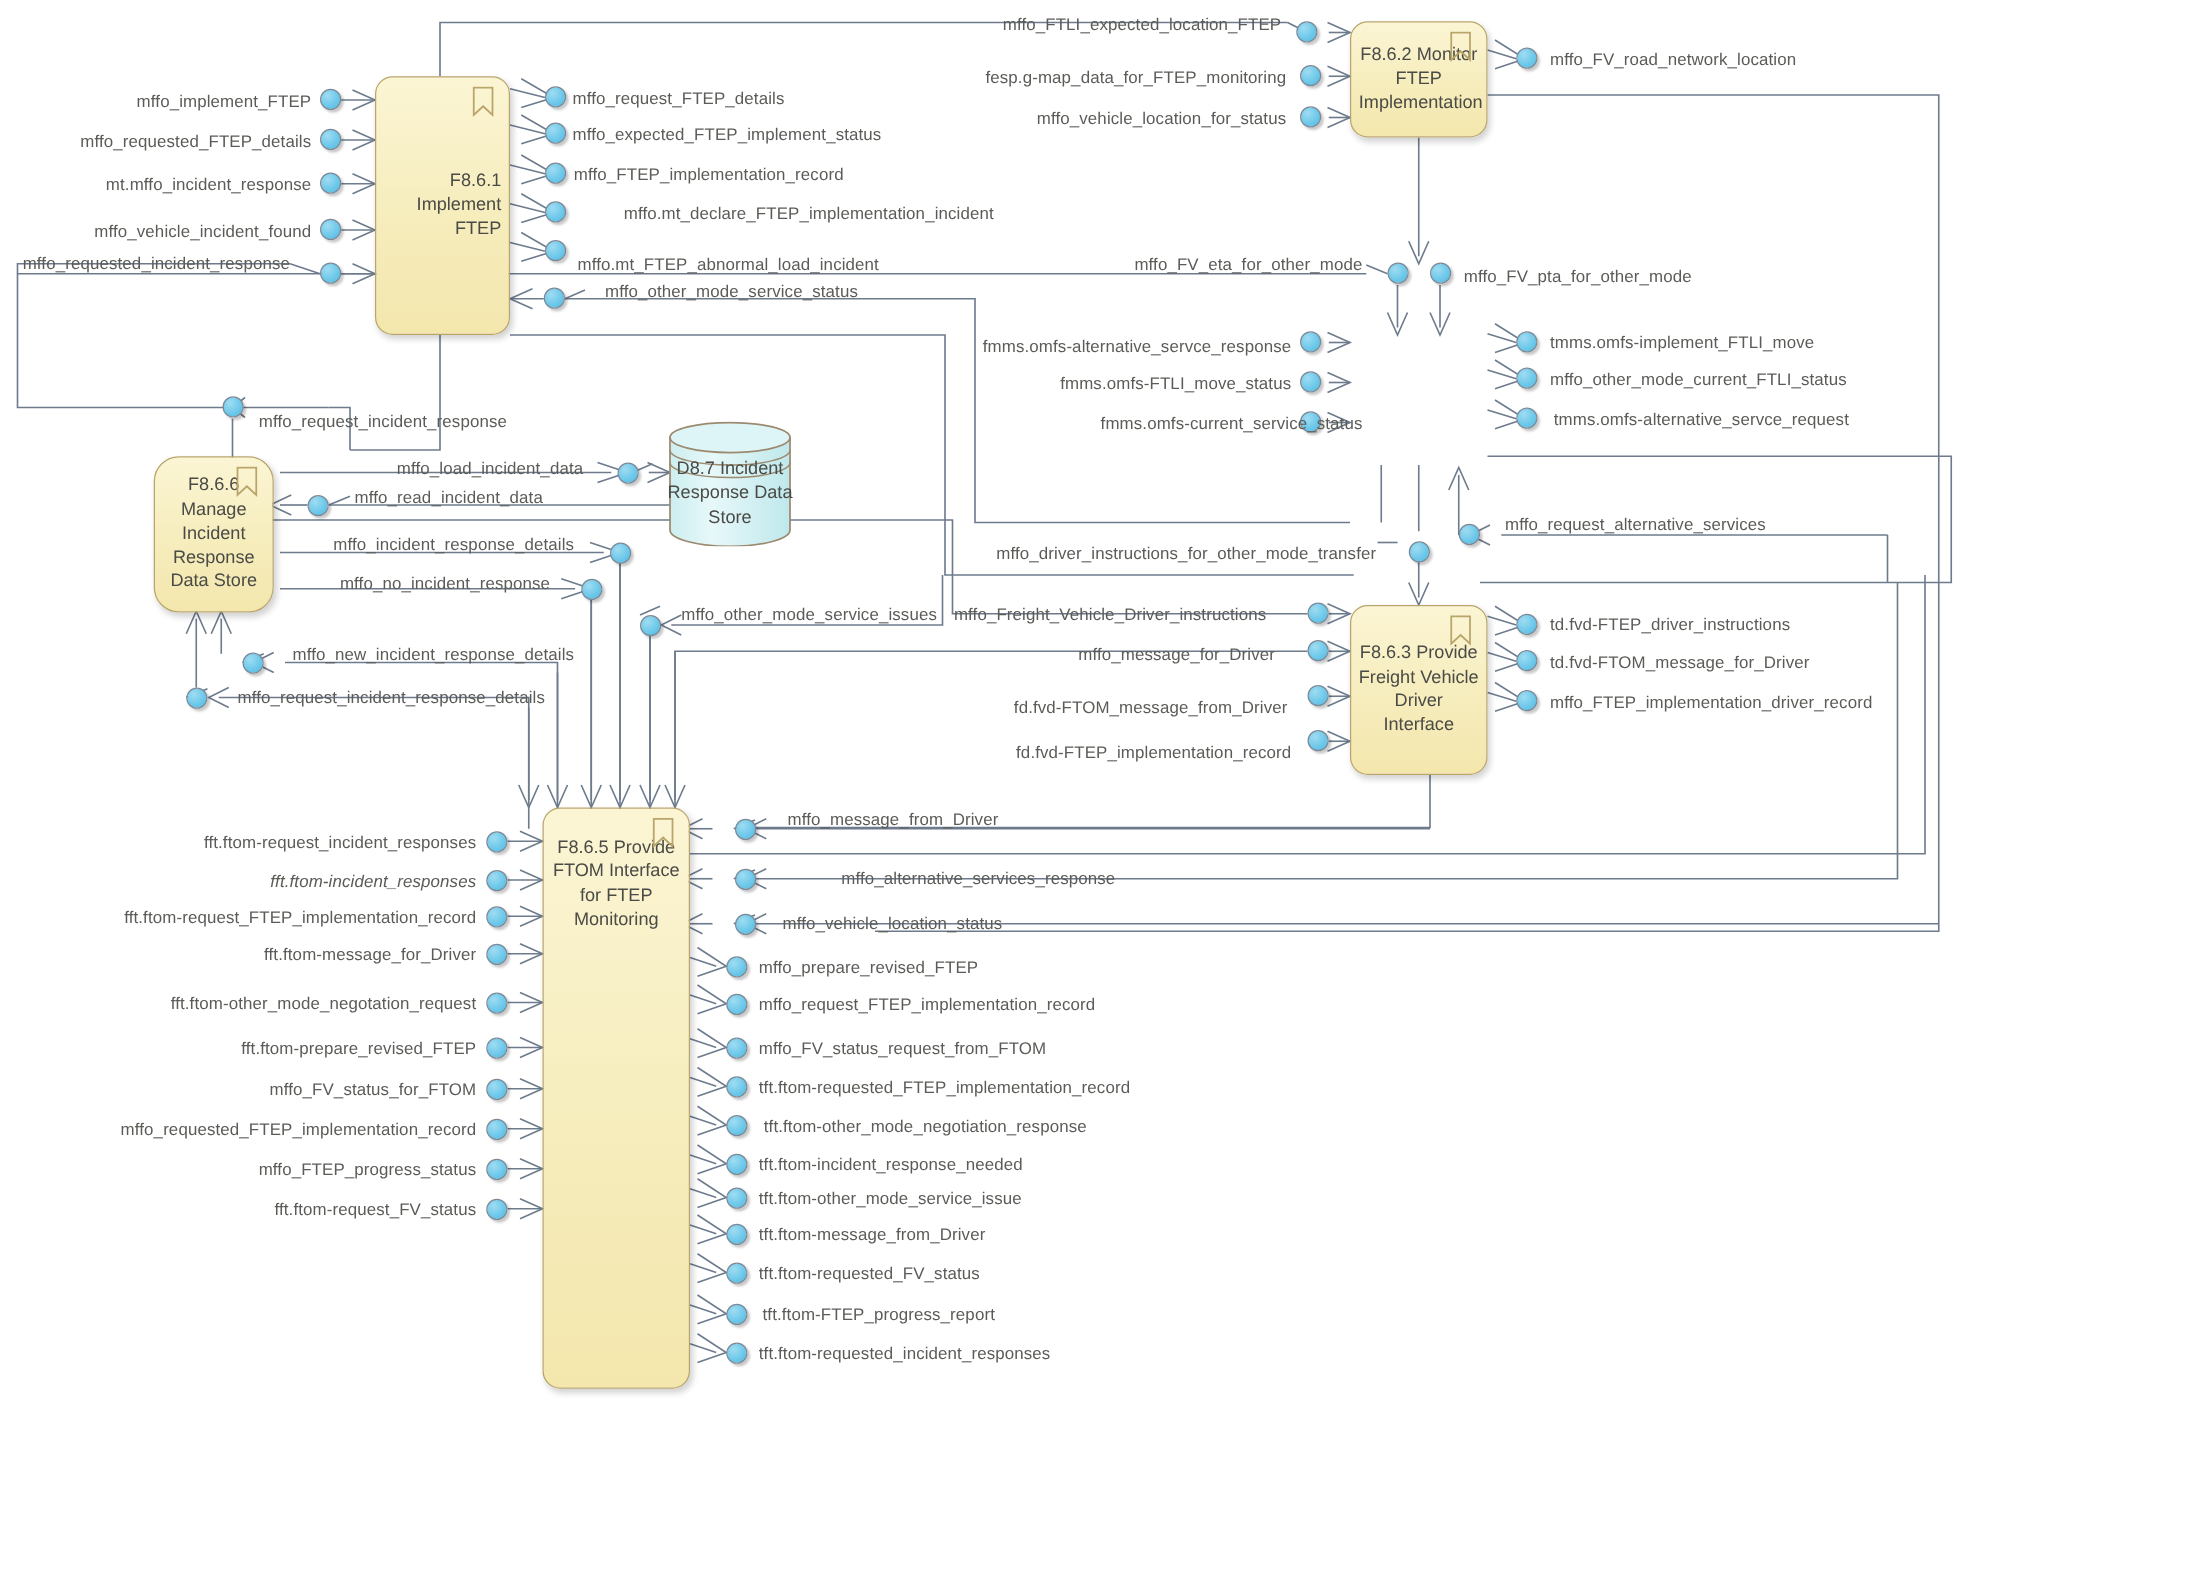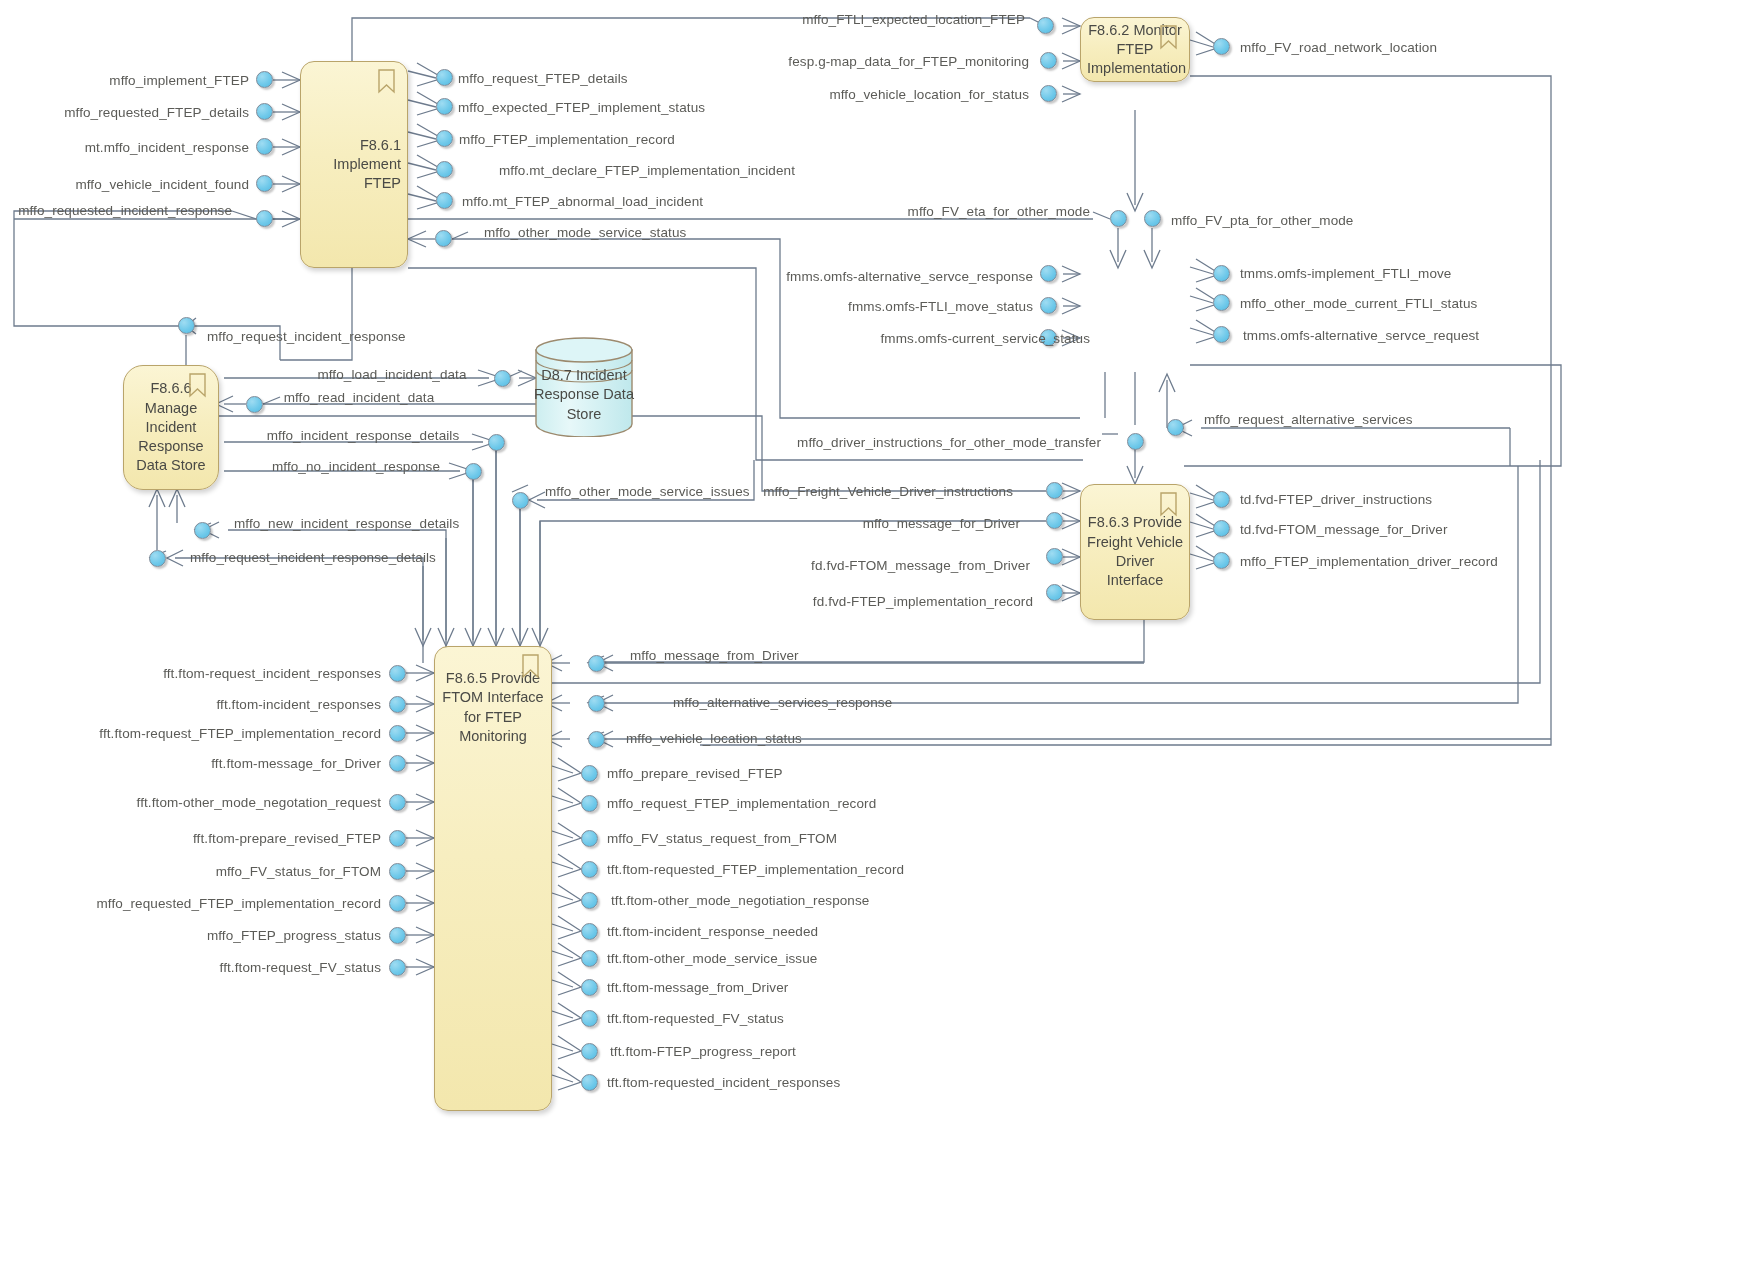--- a/index.html
+++ b/index.html
@@ -417,21 +417,21 @@
       </g>
   </svg>
 
   <div class="proc" style="left:300px;top:61px;width:108px;height:207px;text-align:right;">
     <svg class="bookmark" viewBox="0 0 19 25">
         <path d="M2,1 L17,1 L17,23 L9.5,16 L2,23 Z" fill="none" stroke="#b9a46a" stroke-width="1.4"></path>
       </svg>
     <span class="ptext">F8.6.1 Implement FTEP</span>
   </div>
 
-  <div class="proc" style="left:1080px;top:17px;width:110px;height:65px;">
+  <div class="proc" style="left:1080px;top:17px;width:110px;height:93px;">
     <svg class="bookmark" viewBox="0 0 19 25">
         <path d="M2,1 L17,1 L17,23 L9.5,16 L2,23 Z" fill="none" stroke="#b9a46a" stroke-width="1.4"></path>
       </svg>
     <span class="ptext">F8.6.2 Monitor FTEP Implementation</span>
   </div>
 
 
   <div class="proc" style="left:1080px;top:484px;width:110px;height:136px;">
     <svg class="bookmark" viewBox="0 0 19 25">
         <path d="M2,1 L17,1 L17,23 L9.5,16 L2,23 Z" fill="none" stroke="#b9a46a" stroke-width="1.4"></path>
@@ -550,21 +550,21 @@
   <div class="lbl r" style="left:249px;top:81px;">mffo_implement_FTEP</div>
   <div class="lbl r" style="left:249px;top:113px;">mffo_requested_FTEP_details</div>
   <div class="lbl r" style="left:249px;top:148px;">mt.mffo_incident_response</div>
   <div class="lbl r" style="left:249px;top:185px;">mffo_vehicle_incident_found</div>
   <div class="lbl r" style="left:232px;top:211px;">mffo_requested_incident_response</div>
 
   <div class="lbl l" style="left:458px;top:79px;">mffo_request_FTEP_details</div>
   <div class="lbl l" style="left:458px;top:108px;">mffo_expected_FTEP_implement_status</div>
   <div class="lbl l" style="left:459px;top:140px;">mffo_FTEP_implementation_record</div>
   <div class="lbl l" style="left:479px;top:171px;margin-left:20px;">mffo.mt_declare_FTEP_implementation_incident</div>
-  <div class="lbl l" style="left:462px;top:202px;">mffo.mt_FTEP_abnormal_load_incident</div>
+  <div class="lbl l" style="left:462px;top:212px;">mffo.mt_FTEP_abnormal_load_incident</div>
   <div class="lbl l" style="left:484px;top:233px;">mffo_other_mode_service_status</div>
 
   <div class="lbl r" style="left:1025px;top:20px;">mffo_FTLI_expected_location_FTEP</div>
   <div class="lbl r" style="left:1029px;top:62px;">fesp.g-map_data_for_FTEP_monitoring</div>
   <div class="lbl r" style="left:1029px;top:95px;">mffo_vehicle_location_for_status</div>
   <div class="lbl l" style="left:1240px;top:48px;">mffo_FV_road_network_location</div>
 
   <div class="lbl r" style="left:1090px;top:212px;">mffo_FV_eta_for_other_mode</div>
   <div class="lbl l" style="left:1171px;top:221px;">mffo_FV_pta_for_other_mode</div>
   <div class="lbl r" style="left:1033px;top:277px;">fmms.omfs-alternative_servce_response</div>
@@ -587,21 +587,21 @@
   <div class="lbl l" style="left:207px;top:337px;">mffo_request_incident_response</div>
   <div class="lbl c" style="left:392px;top:375px;">mffo_load_incident_data</div>
   <div class="lbl c" style="left:359px;top:398px;">mffo_read_incident_data</div>
   <div class="lbl c" style="left:363px;top:436px;">mffo_incident_response_details</div>
   <div class="lbl c" style="left:356px;top:467px;text-align:right;">mffo_no_incident_response</div>
   <div class="lbl l" style="left:545px;top:492px;">mffo_other_mode_service_issues</div>
   <div class="lbl l" style="left:234px;top:524px;">mffo_new_incident_response_details</div>
   <div class="lbl l" style="left:190px;top:558px;">mffo_request_incident_response_details</div>
 
   <div class="lbl r" style="left:381px;top:674px;">fft.ftom-request_incident_responses</div>
-  <div class="lbl r" style="left:381px;top:705px;">fft.ftom-incident_responses</div>
+  <div class="lbl r" style="left:381px;top:705px;font-style:italic;">fft.ftom-incident_responses</div>
   <div class="lbl r" style="left:381px;top:734px;">fft.ftom-request_FTEP_implementation_record</div>
   <div class="lbl r" style="left:381px;top:764px;">fft.ftom-message_for_Driver</div>
   <div class="lbl r" style="left:381px;top:803px;">fft.ftom-other_mode_negotation_request</div>
   <div class="lbl r" style="left:381px;top:839px;">fft.ftom-prepare_revised_FTEP</div>
   <div class="lbl r" style="left:381px;top:872px;">mffo_FV_status_for_FTOM</div>
   <div class="lbl r" style="left:381px;top:904px;">mffo_requested_FTEP_implementation_record</div>
   <div class="lbl r" style="left:381px;top:936px;">mffo_FTEP_progress_status</div>
   <div class="lbl r" style="left:381px;top:968px;">fft.ftom-request_FV_status</div>
 
   <div class="lbl l" style="left:630px;top:656px;">mffo_message_from_Driver</div>

